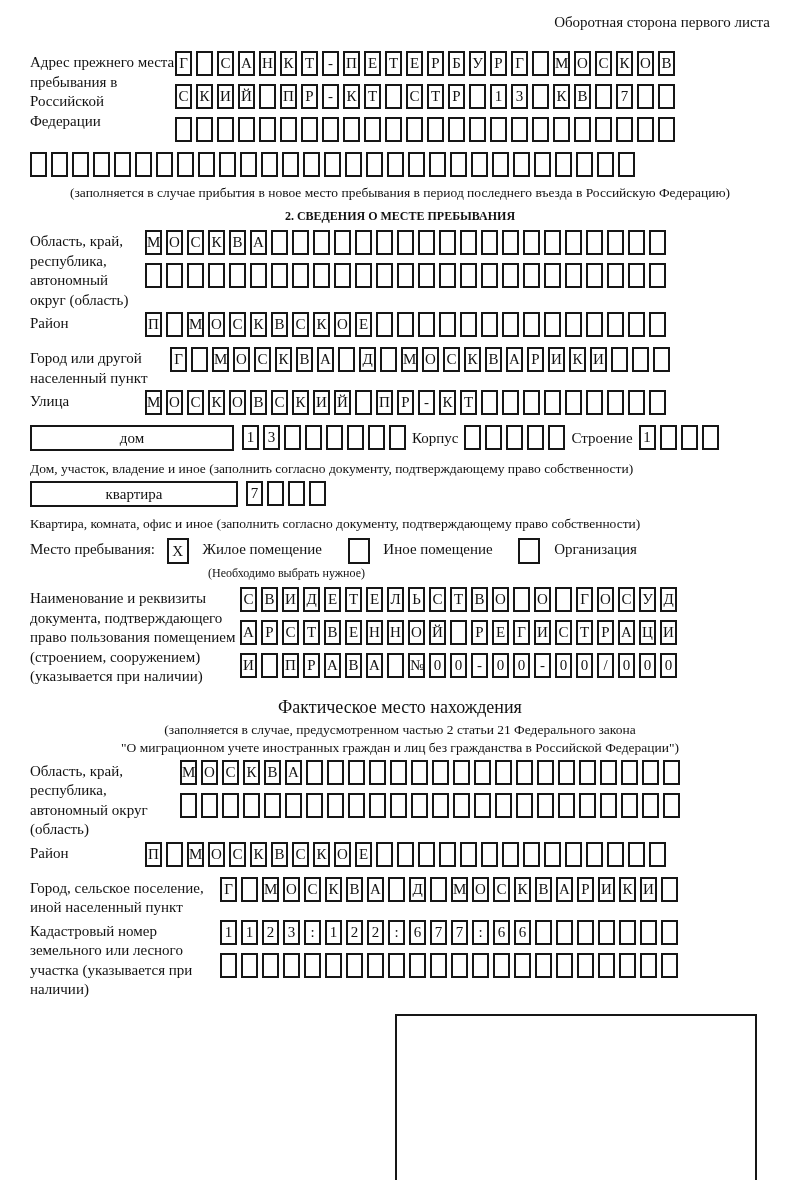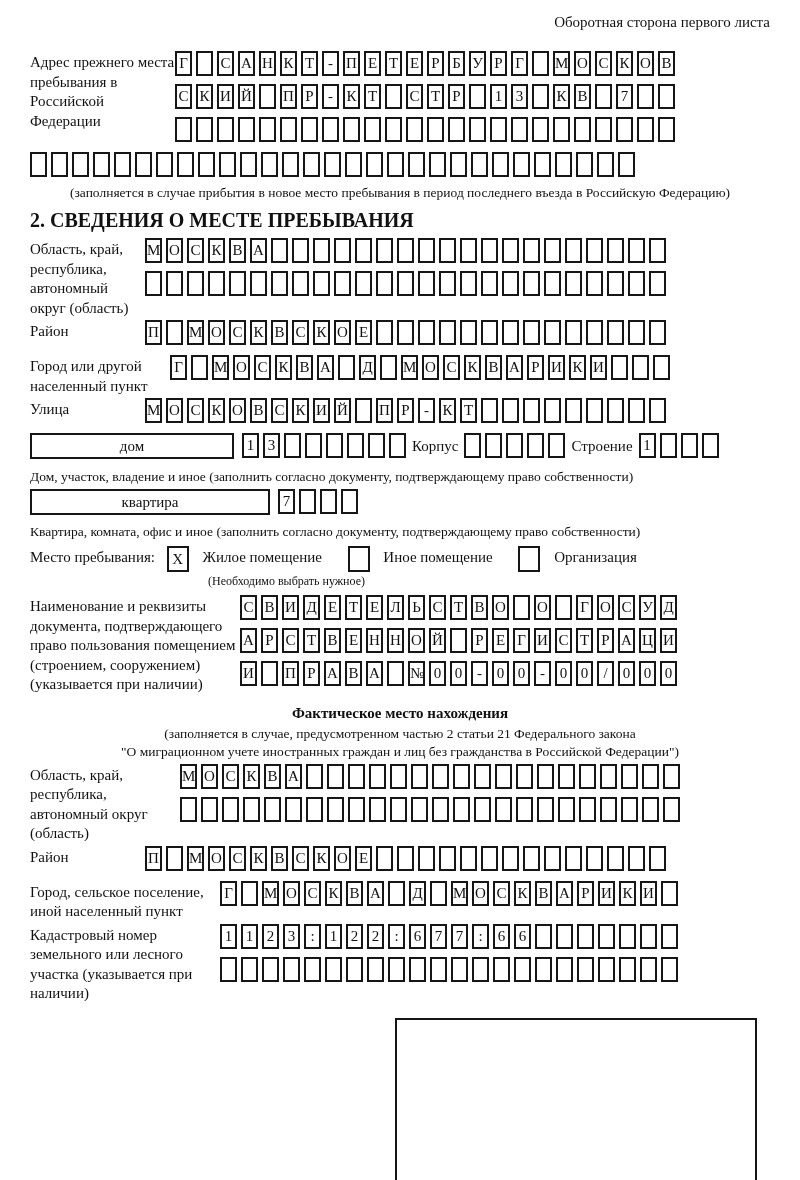--- a/index.html
+++ b/index.html
@@ -25,22 +25,22 @@
   }
   .widebox {
     display: inline-block; border: 2px solid #161616; height: 26px;
     line-height: 22px; text-align: center; font-size: 15px;
     vertical-align: top; margin-right: 8px;
   }
   .inline-lbl { display: inline-block; font-size: 15px; line-height: 26px; vertical-align: top; margin: 0 6px 8px 2px; }
 
   .note { font-size: 13.5px; margin: 2px 0 4px 0; }
   .note-center { text-align: center; }
-  .sec-title { font-weight: bold; font-size: 20px; margin: 8px 0 6px 0; }
-  .sub-title { text-align: center; font-weight: bold; font-size: 15px; margin: 10px 0 4px 0; }
+  .sec-title { text-align: center; font-weight: bold; font-size: 12px; margin: 8px 0 6px 0; }
+  .sub-title { text-align: center; font-weight: normal; font-size: 18px; margin: 10px 0 4px 0; }
 
   .chkbox {
     display: inline-block; width: 22px; height: 26px;
     border: 2px solid #161616; text-align: center;
     font-size: 15px; line-height: 22px; vertical-align: middle;
     margin: 0 10px 0 8px;
   }
   .mesto-row { font-size: 15px; margin: 6px 0 0 0; }
   .mesto-note { font-size: 12px; margin: 2px 0 6px 178px; }
 
@@ -94,21 +94,21 @@
     <span class="widebox" style="width:204px">дом</span>
     <span class="cellrow"><span class="cell">1</span><span class="cell">3</span><span class="cell"></span><span class="cell"></span><span class="cell"></span><span class="cell"></span><span class="cell"></span><span class="cell"></span></span>
     <span class="inline-lbl">Корпус</span>
     <span class="cellrow"><span class="cell"></span><span class="cell"></span><span class="cell"></span><span class="cell"></span><span class="cell"></span></span>
     <span class="inline-lbl">Строение</span>
     <span class="cellrow"><span class="cell">1</span><span class="cell"></span><span class="cell"></span><span class="cell"></span></span>
   </div>
   <div class="note">Дом, участок, владение и иное (заполнить согласно документу, подтверждающему право собственности)</div>
 
   <div class="frow">
-    <span class="widebox" style="width:240px">квартира</span>
+    <span class="widebox" style="width:208px">квартира</span>
     <span class="cellrow"><span class="cell">7</span><span class="cell"></span><span class="cell"></span><span class="cell"></span></span>
   </div>
   <div class="note">Квартира, комната, офис и иное (заполнить согласно документу, подтверждающему право собственности)</div>
 
   <div class="mesto-row">
     <span>Место пребывания:</span>
     <span class="chkbox">X</span>
     <span>Жилое помещение</span>
     <span class="chkbox" style="margin-left:22px"></span>
     <span>Иное помещение</span>

